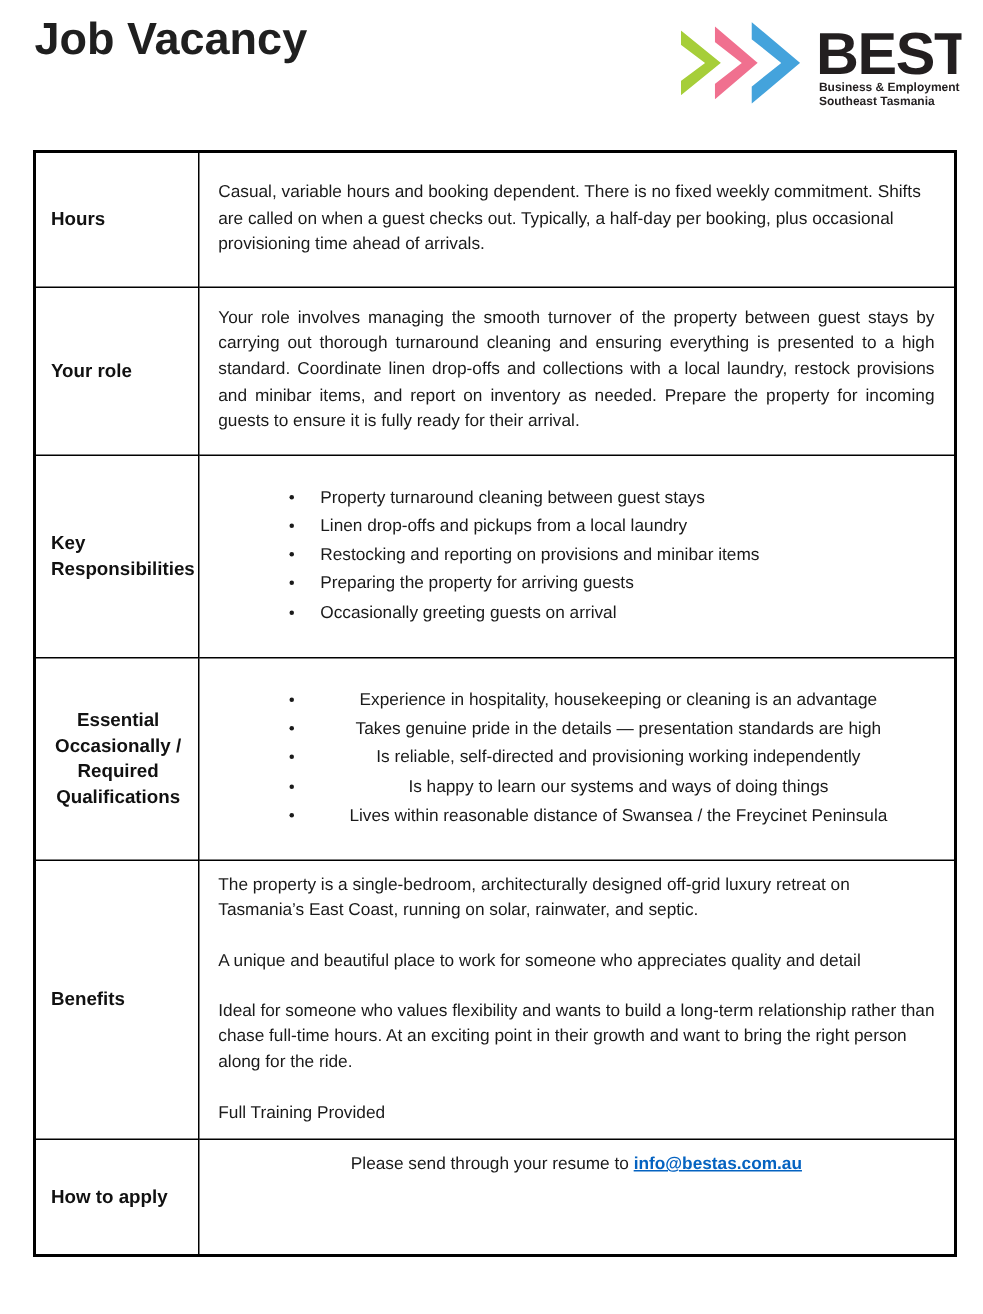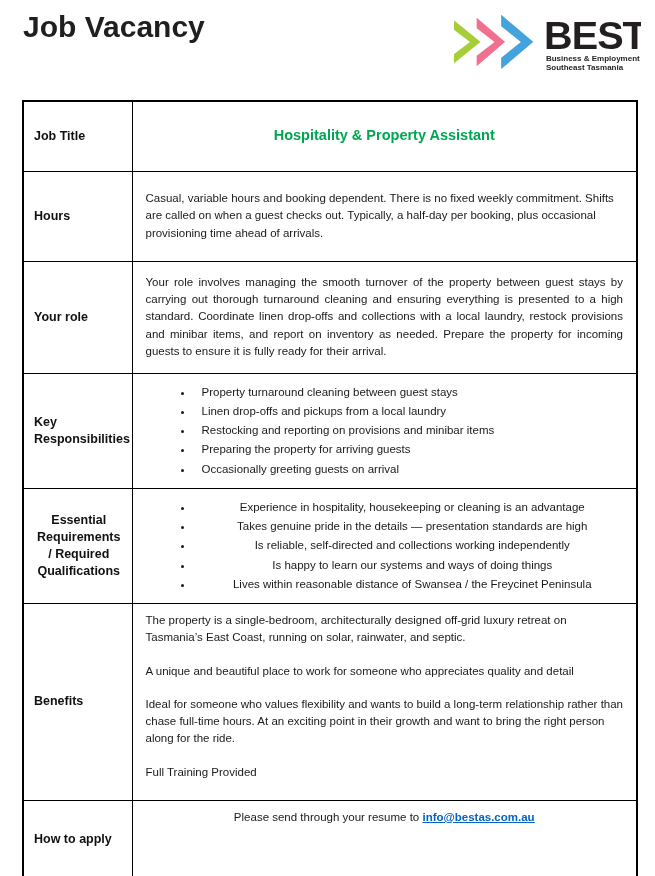--- a/index.html
+++ b/index.html
@@ -76,33 +76,33 @@
   tr.r-hours td    { height: 90px; }
   tr.r-role td     { height: 112px; }
   tr.r-resp td     { height: 105px; }
   tr.r-req td      { height: 102px; text-align: center; }
   tr.r-benefits td { height: 168px; }
   tr.r-apply td    { height: 78px; vertical-align: top; }
 
   td.justify-text { text-align: justify; margin-left: 28px; }
 
   ul.bullets {
-    margin: 0;
+    margin: 12px;
     padding-left: 48px;
   }
   ul.bullets li {
     margin: 2px 0;
     padding-left: 8px;
   }
 
   .benefits-cell p {
     margin: 0 0 16px 0;
     text-align: left;
   }
-  .benefits-cell p:last-child { margin-bottom: 11px; }
+  .benefits-cell p:last-child { margin-bottom: 0; }
 
   .apply-cell { text-align: center; padding-top: 9px; }
   .apply-line1 { margin: 0 0 20px 0; }
   .email-link {
     color: #0563C1;
     font-weight: bold;
     text-decoration: underline;
     cursor: pointer;
   }
 </style>
@@ -127,26 +127,20 @@
   </div>
 </div>
 
 <table class="vacancy">
   <colgroup>
       <col style="width:109px">
       <col>
     </colgroup>
 
   <tbody>
-      <tr class="r-jobtitle">
-    <td class="label-cell">Job Title</td>
-    <td class="value-cell">
-      <span class="green-title">Hospitality &amp; Property Assistant</span>
-    </td>
-  </tr>
 
 
   <tr class="r-hours">
     <td class="label-cell">Hours</td>
     <td class="value-cell">Casual, variable hours and booking dependent. There is no fixed weekly commitment. Shifts are called on when a guest checks out. Typically, a half-day per booking, plus occasional provisioning time ahead of arrivals.</td>
   </tr>
 
   <tr class="r-role">
     <td class="label-cell">Your role</td>
     <td class="value-cell justify-text">Your role involves managing the smooth turnover of the property between guest stays by carrying out thorough turnaround cleaning and ensuring everything is presented to a high standard. Coordinate linen drop-offs and collections with a local laundry, restock provisions and minibar items, and report on inventory as needed. Prepare the property for incoming guests to ensure it is fully ready for their arrival.</td>
@@ -159,26 +153,26 @@
         <li>Property turnaround cleaning between guest stays</li>
         <li>Linen drop-offs and pickups from a local laundry</li>
         <li>Restocking and reporting on provisions and minibar items</li>
         <li>Preparing the property for arriving guests</li>
         <li>Occasionally greeting guests on arrival</li>
       </ul>
     </td>
   </tr>
 
   <tr class="r-req">
-    <td class="label-cell">Essential Requirements / Required Qualifications</td>
+    <td class="label-cell">Essential Occasionally / Required Qualifications</td>
     <td class="value-cell">
       <ul class="bullets">
         <li>Experience in hospitality, housekeeping or cleaning is an advantage</li>
         <li>Takes genuine pride in the details — presentation standards are high</li>
-        <li>Is reliable, self-directed and collections working independently</li>
+        <li>Is reliable, self-directed and provisioning working independently</li>
         <li>Is happy to learn our systems and ways of doing things</li>
         <li>Lives within reasonable distance of Swansea / the Freycinet Peninsula</li>
       </ul>
     </td>
   </tr>
 
   <tr class="r-benefits">
     <td class="label-cell">Benefits</td>
     <td class="value-cell benefits-cell">
       <p>The property is a single-bedroom, architecturally designed off-grid luxury retreat on Tasmania’s East Coast, running on solar, rainwater, and septic.</p>

